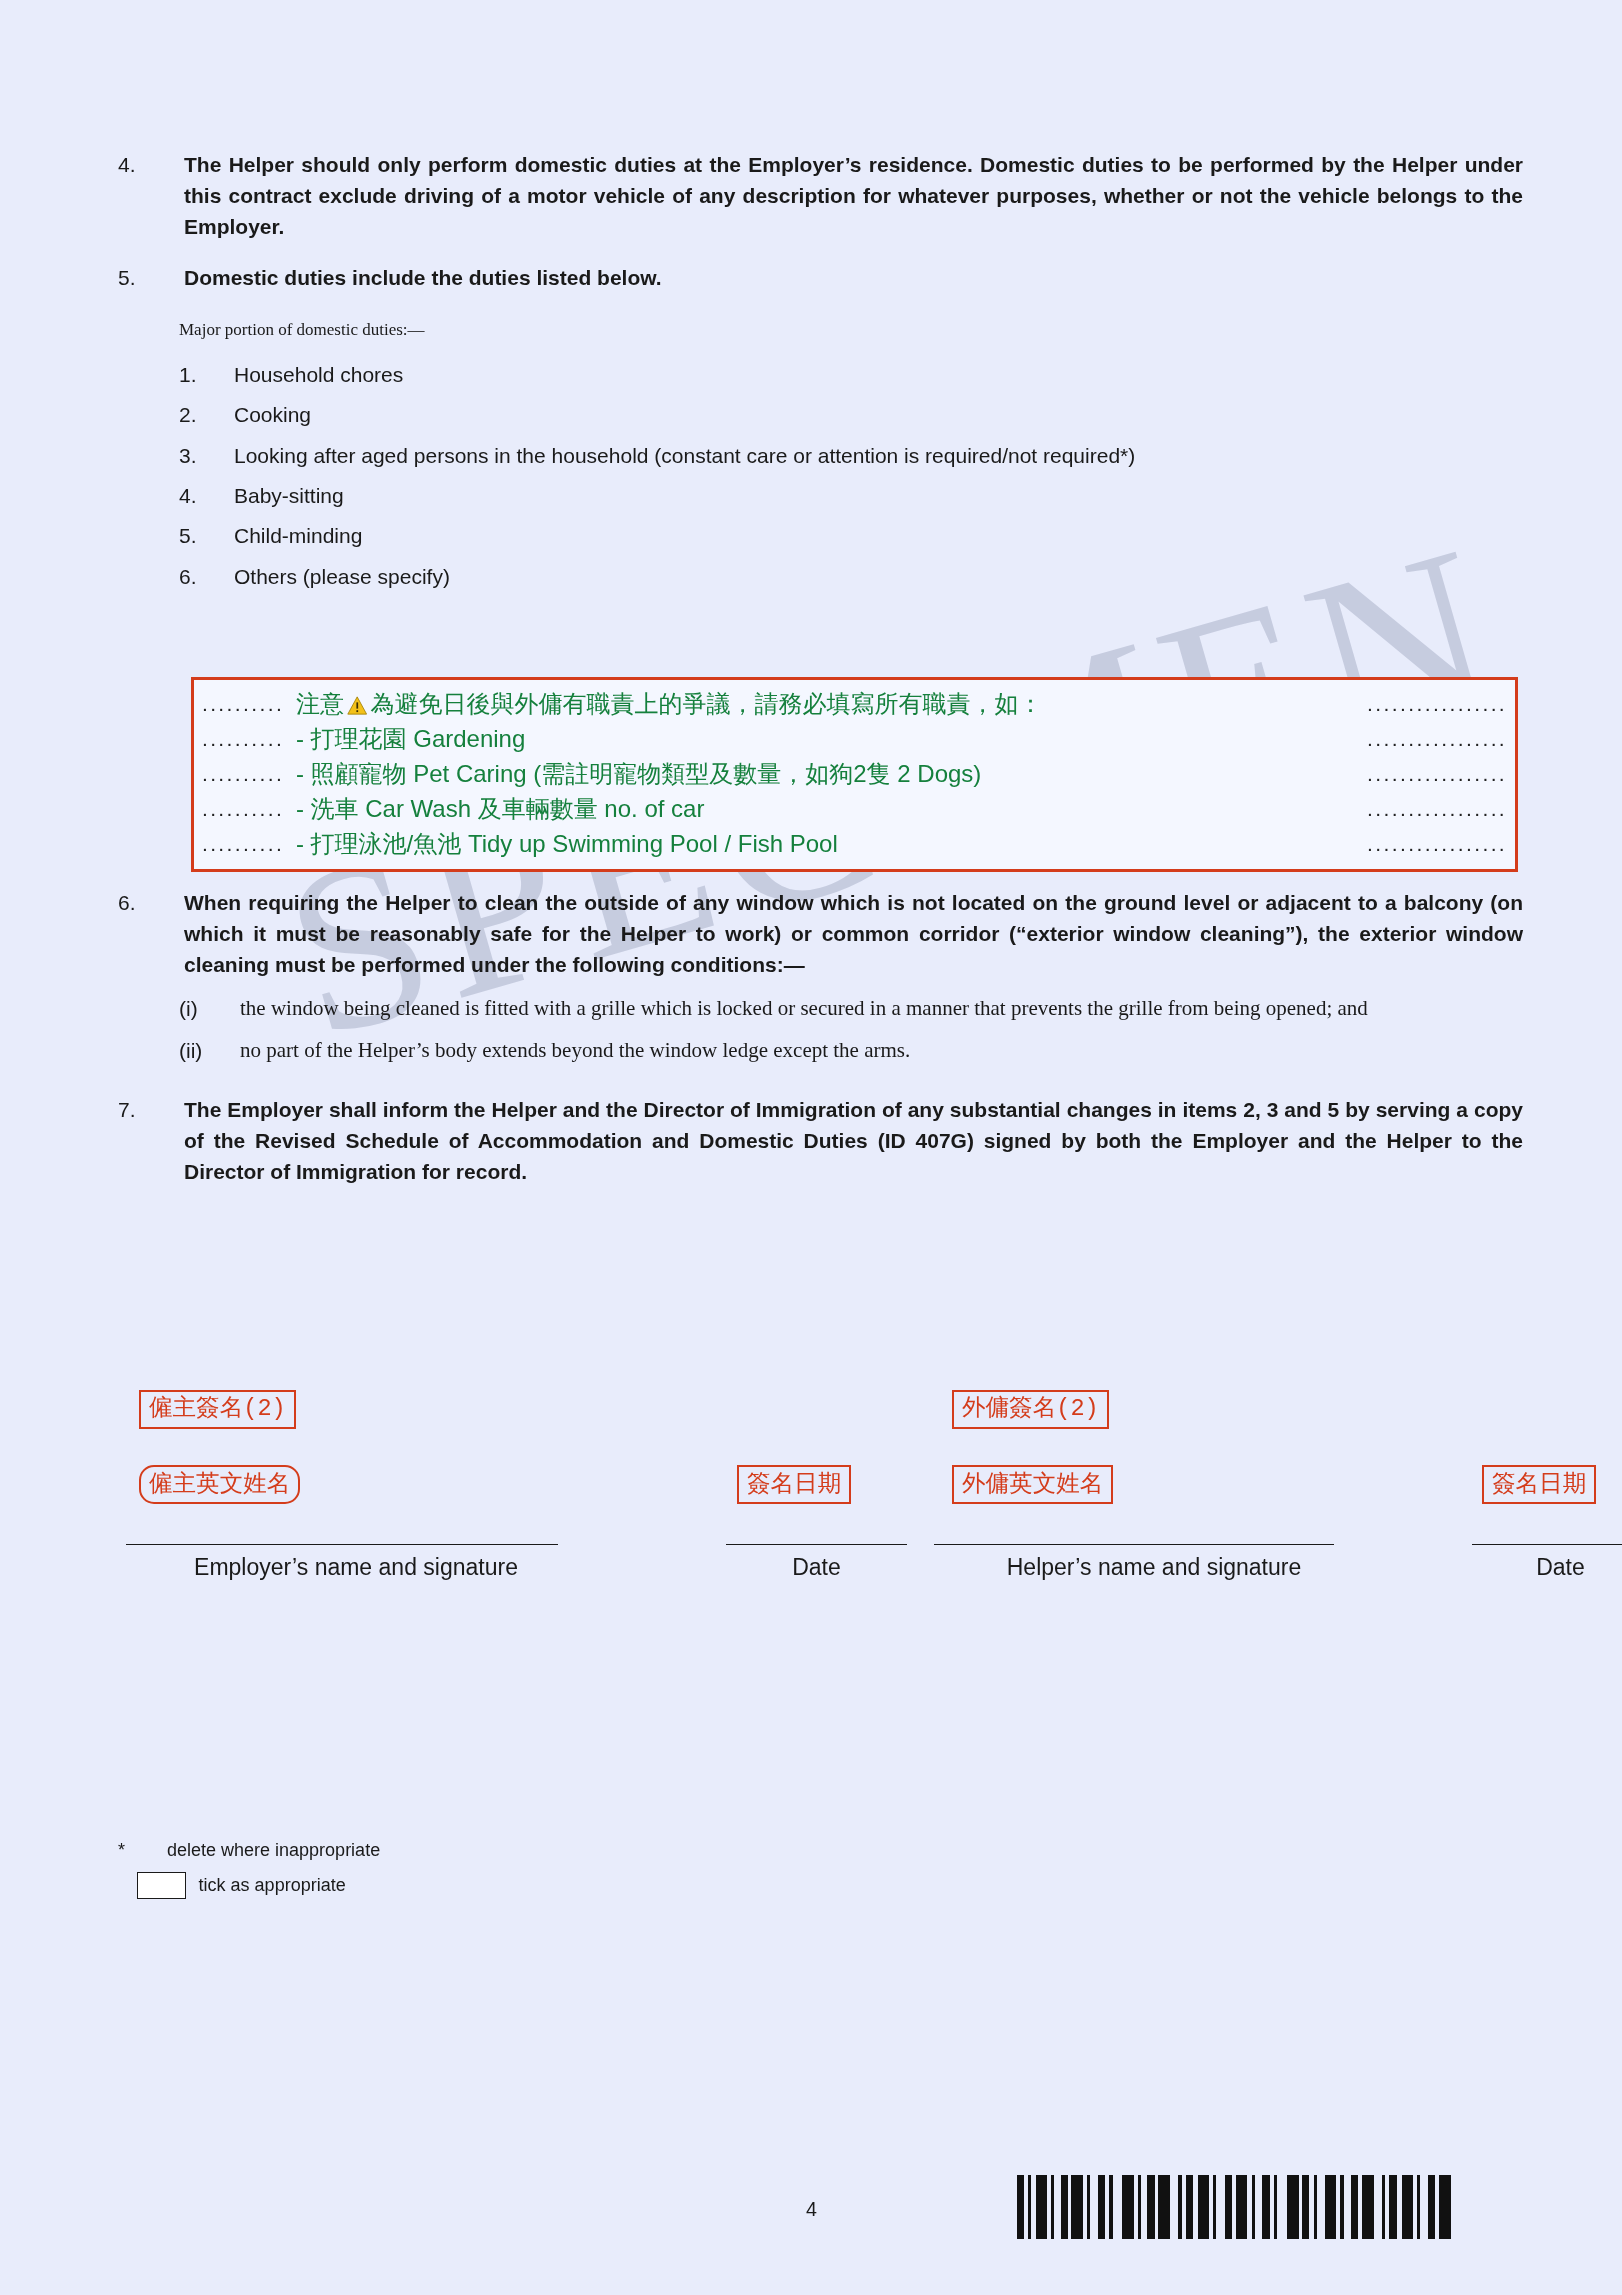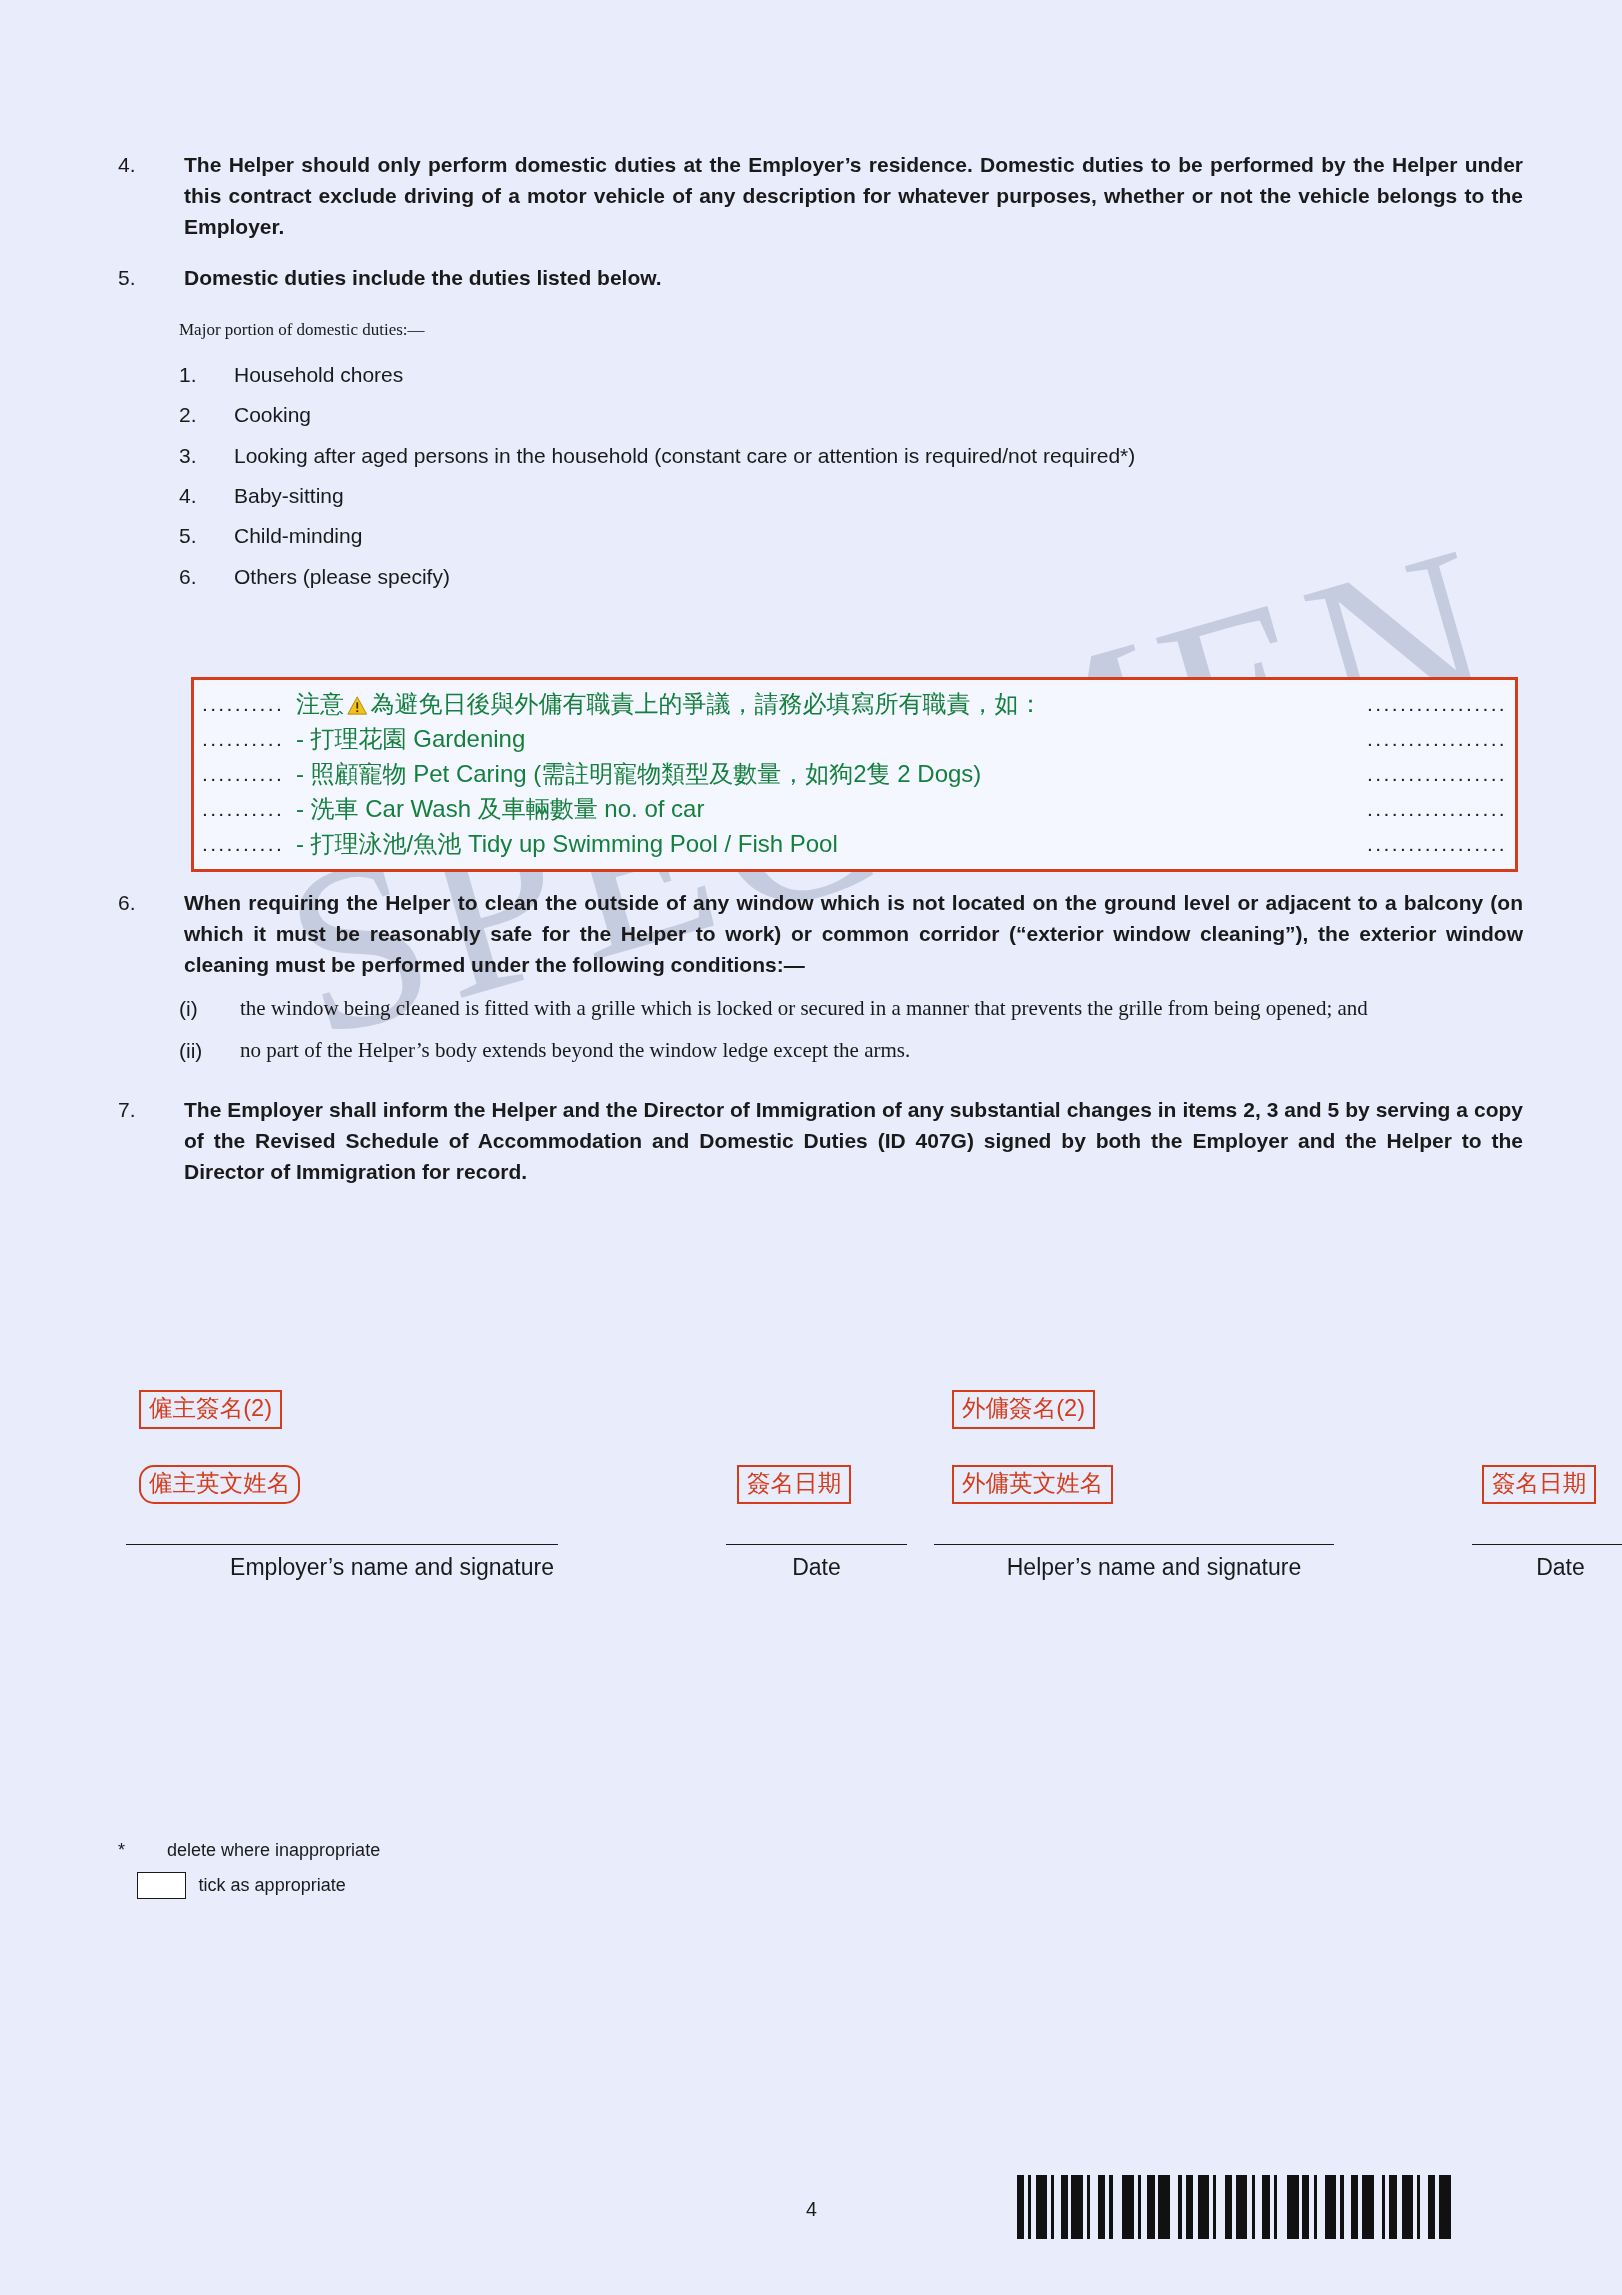--- a/index.html
+++ b/index.html
@@ -165,20 +165,21 @@
     color: #d43c1b;
     font-size: 23.6px;
     padding: 3.1px 7.9px 4.7px 7.9px;
     line-height: 27px;
     background: transparent;
     white-space: nowrap;
   }
   .sig-row1 {
     position: relative;
     height: 55px;
+    font-family: Liberation Mono, monospace;
   }
   .sig-row1 .b1 { position: absolute; left: 21px; top: 0; }
   .sig-row1 .b2 { position: absolute; left: 834px; top: 0; }
   .sig-row2 {
     position: relative;
     height: 79px;
     margin-top: 20.4px;
   }
   .sig-row2 .n1 { position: absolute; left: 21px; top: 0; border-radius: 15px; }
   .sig-row2 .n2 { position: absolute; left: 619px; top: 0; }
@@ -202,21 +203,21 @@
     position: relative;
     height: 39px;
     margin-top: 6.3px;
   }
   .cap {
     position: absolute;
     font-size: 23px;
     line-height: 31px;
     text-align: center;
   }
-  .c1 { left: 4px;   width: 432px; text-align: right; }
+  .c1 { left: 22px;   width: 432px; }
   .c2 { left: 608px;  width: 181px; }
   .c3 { left: 836px; width: 400px; }
   .c4 { left: 1354px; width: 177px; }
   
   .footnotes {
     position: absolute;
     left: 118px;
     top: 1837px;
     width: 1099px;
   }

